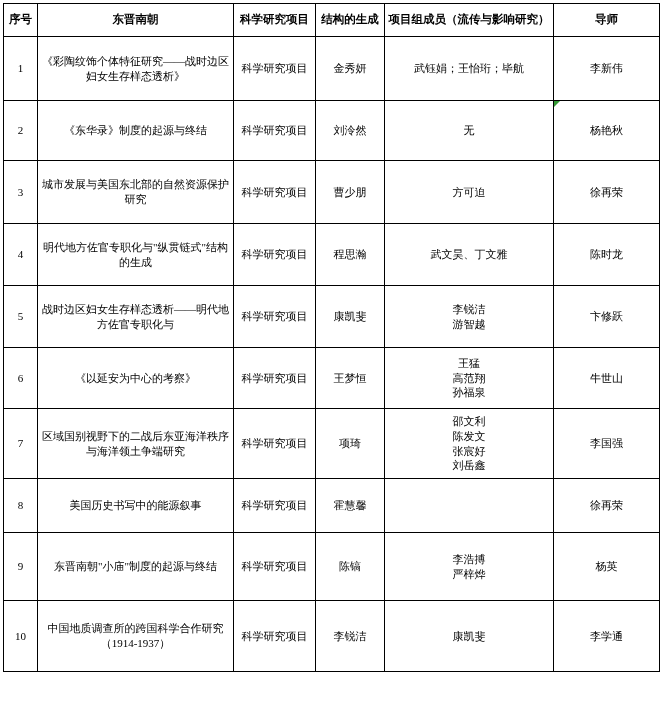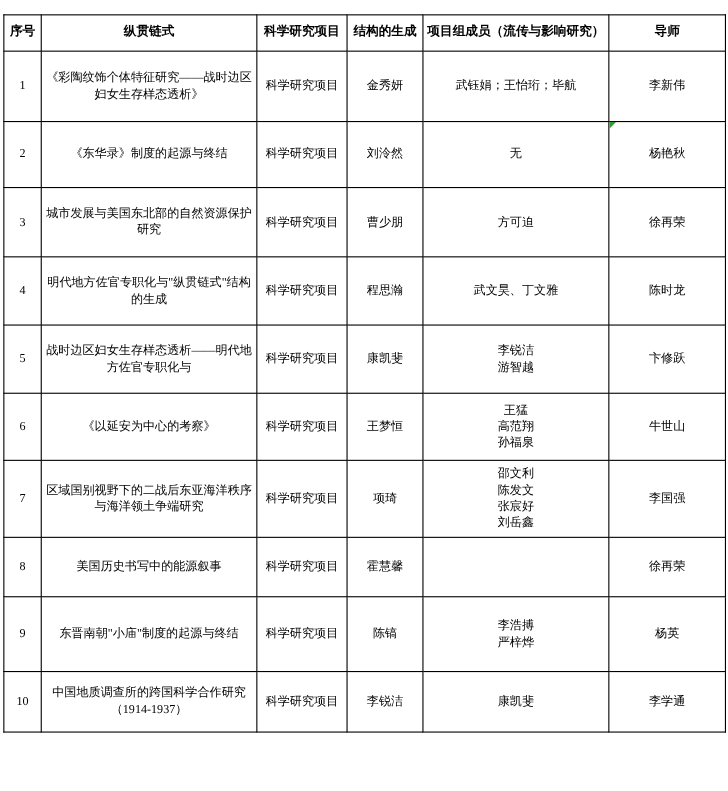--- a/index.html
+++ b/index.html
@@ -7,21 +7,21 @@
     padding: 0;
     background: #ffffff;
     width: 662px;
     height: 719px;
     overflow: hidden;
     font-family: "Liberation Serif", "DejaVu Serif", serif;
   }
   .table-wrap {
     position: absolute;
     left: 3px;
-    top: 13px;
+    top: 3px;
   }
   table.projects {
     border-collapse: collapse;
     table-layout: fixed;
     width: 656px;
     background: #ffffff;
   }
   table.projects th,
   table.projects td {
     border: 1px solid #000000;
@@ -49,21 +49,21 @@
   tr.hdr { height: 33px; }
   tr.r1  { height: 64px; }
   tr.r2  { height: 60px; }
   tr.r3  { height: 63px; }
   tr.r4  { height: 62px; }
   tr.r5  { height: 62px; }
   tr.r6  { height: 61px; }
   tr.r7  { height: 70px; }
   tr.r8  { height: 54px; }
   tr.r9  { height: 68px; }
-  tr.r10 { height: 55px; }
+  tr.r10 { height: 71px; }
   tr.r11 { height: 60px; }
   
   td.c-mem { white-space: pre-line; }
   
   td.has-indicator { position: relative; }
   .err-tri {
     position: absolute;
     left: 0;
     top: 0;
     width: 0;
@@ -81,21 +81,21 @@
       <col class="w-no">
         <col class="w-name">
         <col class="w-type">
         <col class="w-app">
         <col class="w-mem">
         <col class="w-sup">
     </colgroup>
     <thead>
       <tr class="hdr">
         <th>序号</th>
-        <th>纵贯链式</th>
+        <th>东晋南朝</th>
         <th>科学研究项目</th>
         <th>结构的生成</th>
         <th>项目组成员（流传与影响研究）</th>
         <th>导师</th>
       </tr>
     </thead>
     <tbody>
       <tr class="r1">
         <td class="c-no">1</td>
         <td class="c-name">《彩陶纹饰个体特征研究——战时边区妇女生存样态透析》</td>

